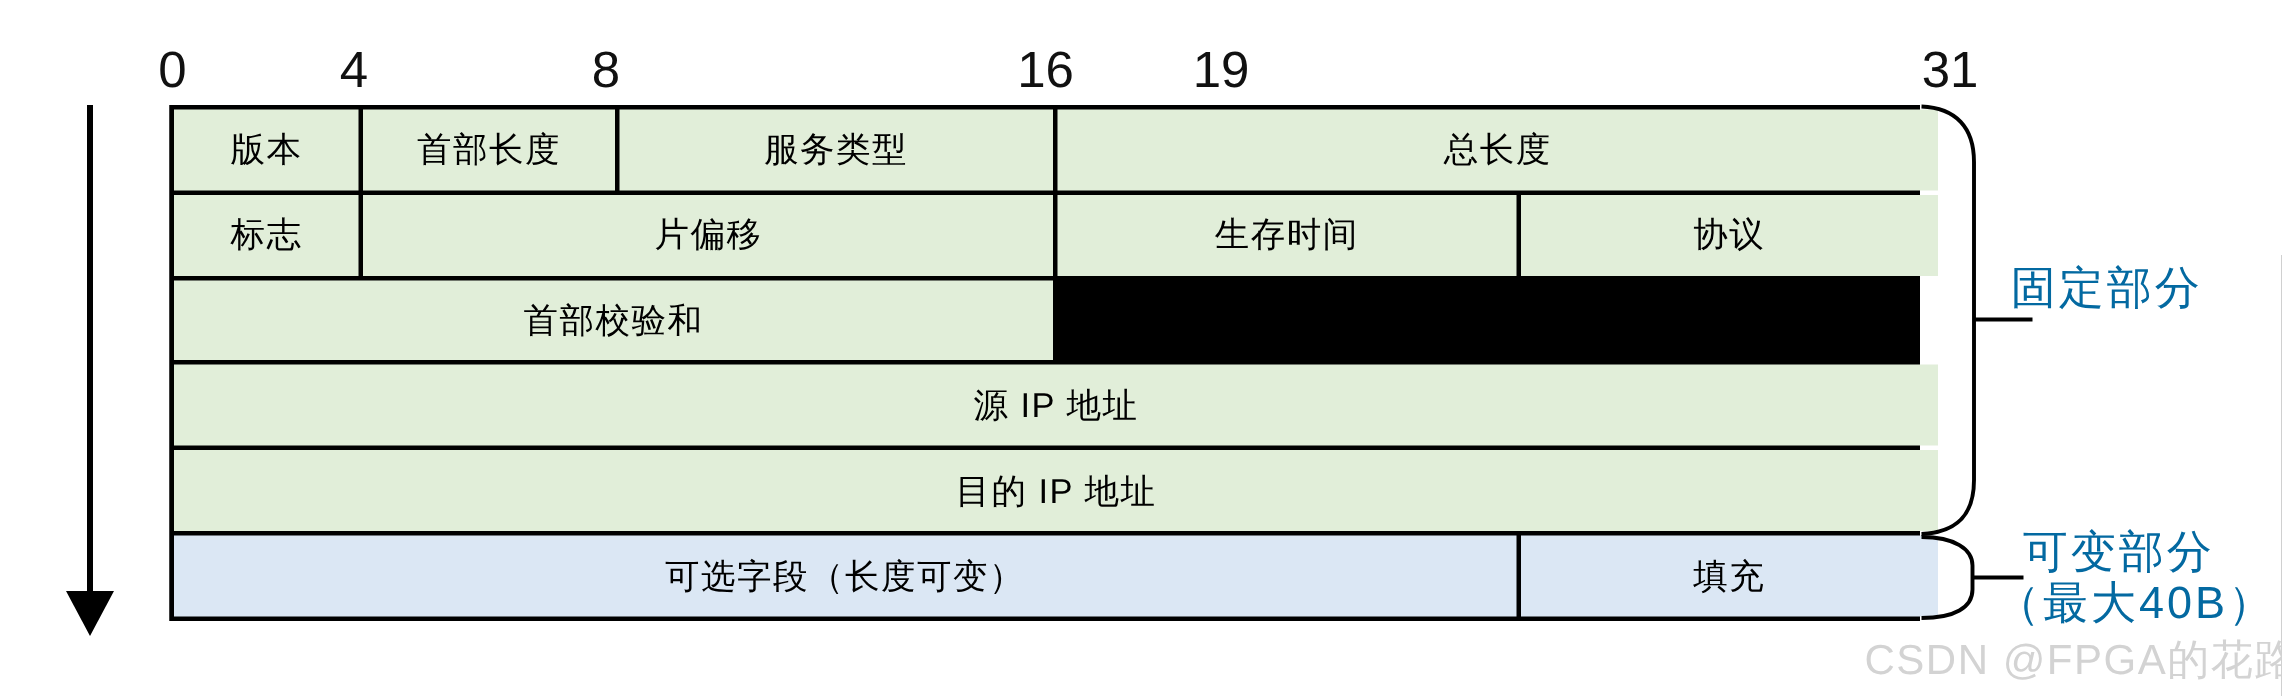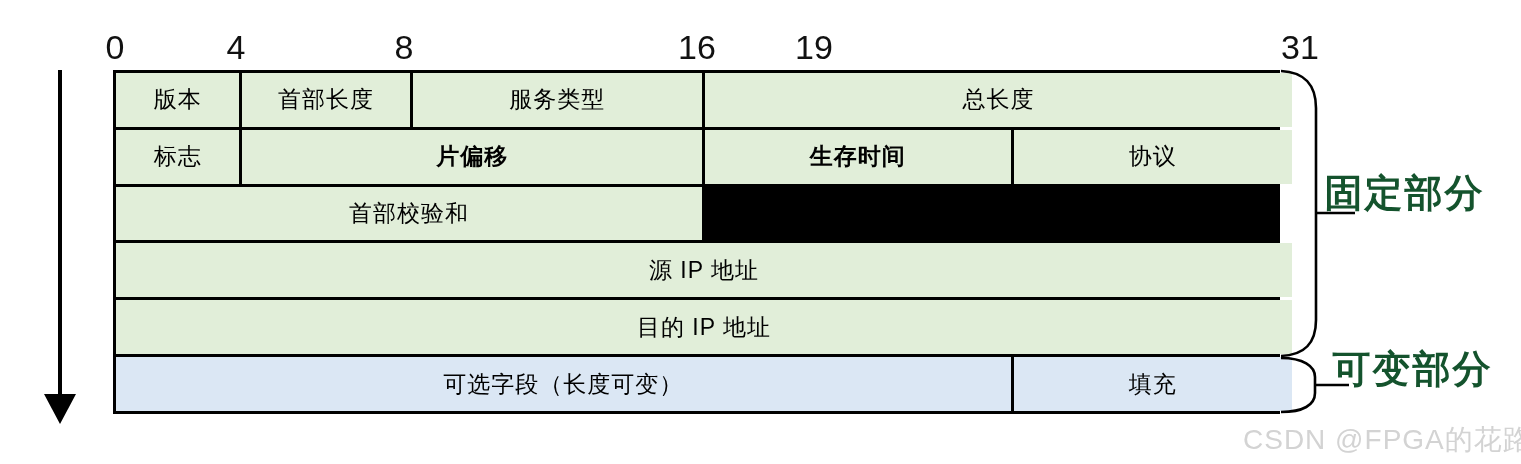--- a/index.html
+++ b/index.html
@@ -31,36 +31,35 @@
     border:3px solid var(--border,#000);
     box-sizing:border-box;
   }
   .cell{
     background:var(--fixed-fill,#e1eed9);
     display:flex;align-items:center;justify-content:center;
     font-size:23px;letter-spacing:1px;
     white-space:nowrap;
   }
   .cell.blue{background:var(--variable-fill,#dbe7f4);text-align:right;}
-  .s2{grid-column:span 2;font-weight:bold;}
+  .s2{grid-column:span 2;}
   .s3{grid-column:span 3;}
   .s5{grid-column:span 5;}
   .s6{grid-column:span 6;}
   
   .overlay{
     position:absolute;left:0;top:0;width:1521px;height:464px;
     pointer-events:none;
   }
   
   .brace-label{
     position:absolute;
-    font-size:38px;letter-spacing:2px;
+    font-size:30px;letter-spacing:2px;
     text-align:center;white-space:nowrap;
-    color:#14532d;
-    font-weight:bold;
+    color:#0369a1;
   }
   .brace-label .ln{display:block;}
   .label-fixed{left:1322px;top:172px;width:165px;line-height:42px;}
   .label-variable{left:1330px;top:352px;width:165px;line-height:34px;}
   
   .watermark{
     position:absolute;left:1243px;top:421px;
     font-size:28px;letter-spacing:1px;
     color:var(--watermark-text,#d3d3d3);
     white-space:nowrap;
@@ -110,17 +109,18 @@
 
     <path d="M 1281 358 C 1303 358 1315 366 1315 377 L 1315 393 C 1315 405 1303 412 1281 412" fill="none" stroke="#000" stroke-width="2.6"></path>
     <line x1="1315" y1="385" x2="1349" y2="385" stroke="#000" stroke-width="2.6"></line>
   </svg>
 
   <div class="brace-label label-fixed">
     <span class="ln">固定部分</span>
   </div>
   <div class="brace-label label-variable">
     <span class="ln">可变部分</span>
+    <span class="ln">（最大40B）</span>
   </div>
 
   <div class="watermark">CSDN @FPGA的花路</div>
 
 </div>
 
 </body></html>

